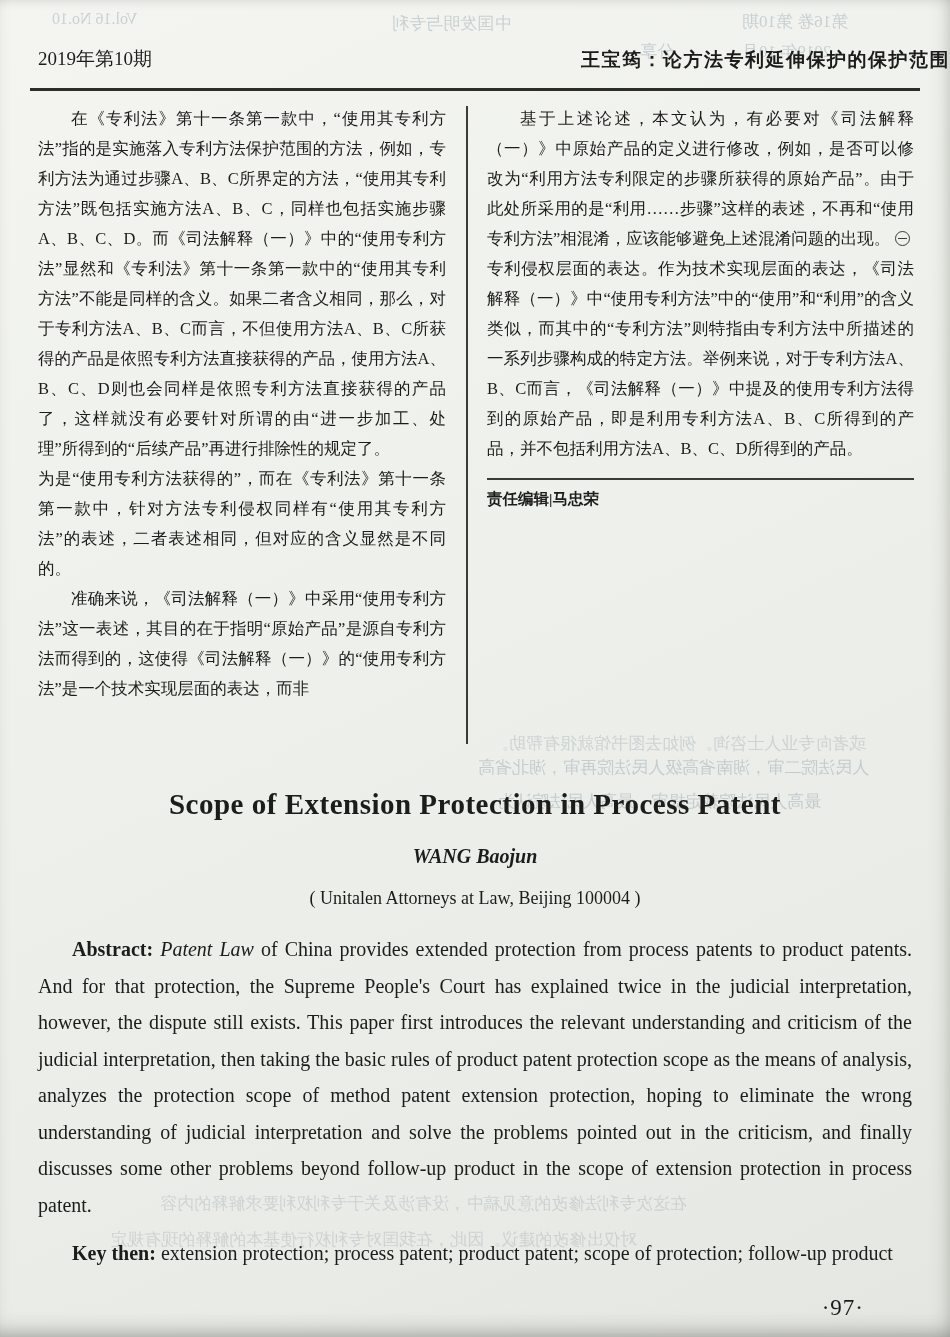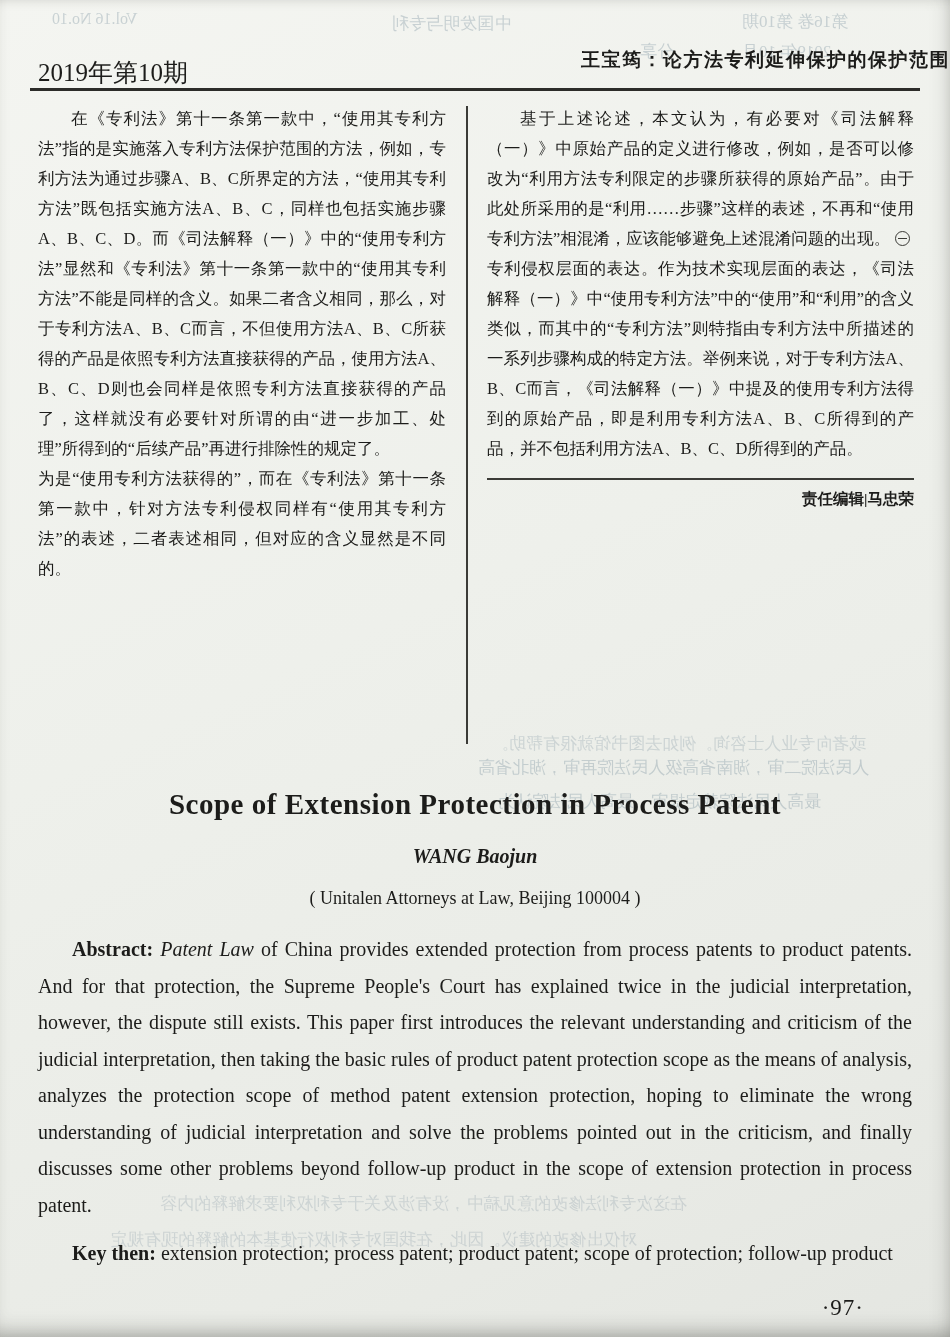--- a/index.html
+++ b/index.html
@@ -24,21 +24,21 @@
   .bt2{left:742px;top:10px;}
   .bt3{left:742px;top:40px;}
   .bt4{left:640px;top:40px;}
   .bt5{left:478px;top:756px;}
   .bt6{left:498px;top:790px;}
   .bt7{left:492px;top:732px;color:rgba(104,128,146,.24);}
   .bt8{left:160px;top:1192px;color:rgba(104,128,146,.22);}
   .bt9{left:110px;top:1228px;color:rgba(104,128,146,.22);}
   .content{position:absolute;inset:0;z-index:1;}
   
-  .hdr-issue{position:absolute;left:38px;top:56px;font-size:25px;}
+  .hdr-issue{position:absolute;left:38px;top:46px;font-size:19px;}
   .hdr-title{position:absolute;left:0;right:0;top:47px;text-align:right;
              font-size:19px;font-weight:bold;letter-spacing:1.5px;}
   .hdr-rule{position:absolute;left:30px;right:30px;top:88px;height:3px;background:#2c2c29;}
   
   .cols{position:absolute;left:38px;top:104px;width:876px;height:664px;display:flex;overflow:hidden;}
   .col-left{width:408px;flex:0 0 408px;}
   .col-divider{flex:0 0 2px;background:#3b3b37;margin:2px 19px 24px 20px;}
   .col-right{flex:1;min-width:0;}
   .body-p{margin:0;font-size:16.5px;line-height:30px;text-align:justify;}
   .indent{text-indent:2em;}
@@ -46,21 +46,21 @@
   .endmark{display:inline-block;width:13px;height:13px;border:1.5px solid #3a3a36;
            border-radius:50%;vertical-align:-2px;position:relative;margin-left:5px;}
   .endmark::after{content:"";position:absolute;left:2px;right:2px;top:5.5px;height:1.5px;background:#3a3a36;}
   
   .refs{margin-top:18px;}
   .refs-heading{font-size:16px;font-weight:bold;margin:0 0 8px;}
   .ref{display:flex;font-size:15px;line-height:26px;font-style:italic;margin:0 0 4px;}
   .ref-marker{flex:0 0 30px;}
   .ref-text{flex:1;text-align:justify;}
   .editor-rule{height:2px;background:#3b3b37;margin-top:14px;}
-  .editor{text-align:right;font-size:15.5px;font-weight:bold;margin-top:9px;}
+  .editor{text-align:left;font-size:15.5px;font-weight:bold;margin-top:9px;}
   
   .eng{position:absolute;left:38px;top:788px;width:874px;}
   .eng-title{text-align:center;font-size:29px;font-weight:bold;margin:0 0 24px;letter-spacing:.5px;}
   .eng-author{text-align:center;font-size:20px;font-weight:bold;font-style:italic;margin:0 0 20px;}
   .eng-affil{text-align:center;font-size:18px;margin:0 0 22px;}
   .eng-abstract{font-size:20px;line-height:36.5px;text-align:justify;text-indent:34px;margin:0 0 12px;}
   .eng-keywords{font-size:20px;line-height:36.5px;text-align:justify;text-indent:34px;margin:0;}
   .b{font-weight:bold;}
   .i{font-style:italic;}
   
@@ -85,20 +85,21 @@
   <div class="content">
 
     <div class="hdr-issue">2019年第10期</div>
     <div class="hdr-title">王宝筠：论方法专利延伸保护的保护范围</div>
     <div class="hdr-rule"></div>
 
     <div class="cols">
       <div class="col-left">
         <p class="body-p indent">在《专利法》第十一条第一款中，“使用其专利方法”指的是实施落入专利方法保护范围的方法，例如，专利方法为通过步骤A、B、C所界定的方法，“使用其专利方法”既包括实施方法A、B、C，同样也包括实施步骤A、B、C、D。而《司法解释（一）》中的“使用专利方法”显然和《专利法》第十一条第一款中的“使用其专利方法”不能是同样的含义。如果二者含义相同，那么，对于专利方法A、B、C而言，不但使用方法A、B、C所获得的产品是依照专利方法直接获得的产品，使用方法A、B、C、D则也会同样是依照专利方法直接获得的产品了，这样就没有必要针对所谓的由“进一步加工、处理”所得到的“后续产品”再进行排除性的规定了。</p>
         <p class="body-p">为是“使用专利方法获得的”，而在《专利法》第十一条第一款中，针对方法专利侵权同样有“使用其专利方法”的表述，二者表述相同，但对应的含义显然是不同的。</p>
+        <p class="body-p indent">准确来说，《司法解释（一）》中采用“使用专利方法”这一表述，其目的在于指明“原始产品”是源自专利方法而得到的，这使得《司法解释（一）》的“使用专利方法”是一个技术实现层面的表达，而非</p>
       </div>
       <div class="col-divider"></div>
       <div class="col-right">
         <p class="body-p indent"><span>基于上述论述，本文认为，有必要对《司法解释（一）》中原始产品的定义进行修改，例如，是否可以修改为“利用方法专利限定的步骤所获得的原始产品”。由于此处所采用的是“利用……步骤”这样的表述，不再和“使用专利方法”相混淆，应该能够避免上述混淆问题的出现。</span><span class="endmark"></span></p>
         <p class="body-p">专利侵权层面的表达。作为技术实现层面的表达，《司法解释（一）》中“使用专利方法”中的“使用”和“利用”的含义类似，而其中的“专利方法”则特指由专利方法中所描述的一系列步骤构成的特定方法。举例来说，对于专利方法A、B、C而言，《司法解释（一）》中提及的使用专利方法得到的原始产品，即是利用专利方法A、B、C所得到的产品，并不包括利用方法A、B、C、D所得到的产品。</p>
 
 
         <div class="editor-rule"></div>
         <p class="editor">责任编辑|马忠荣</p>
       </div>

